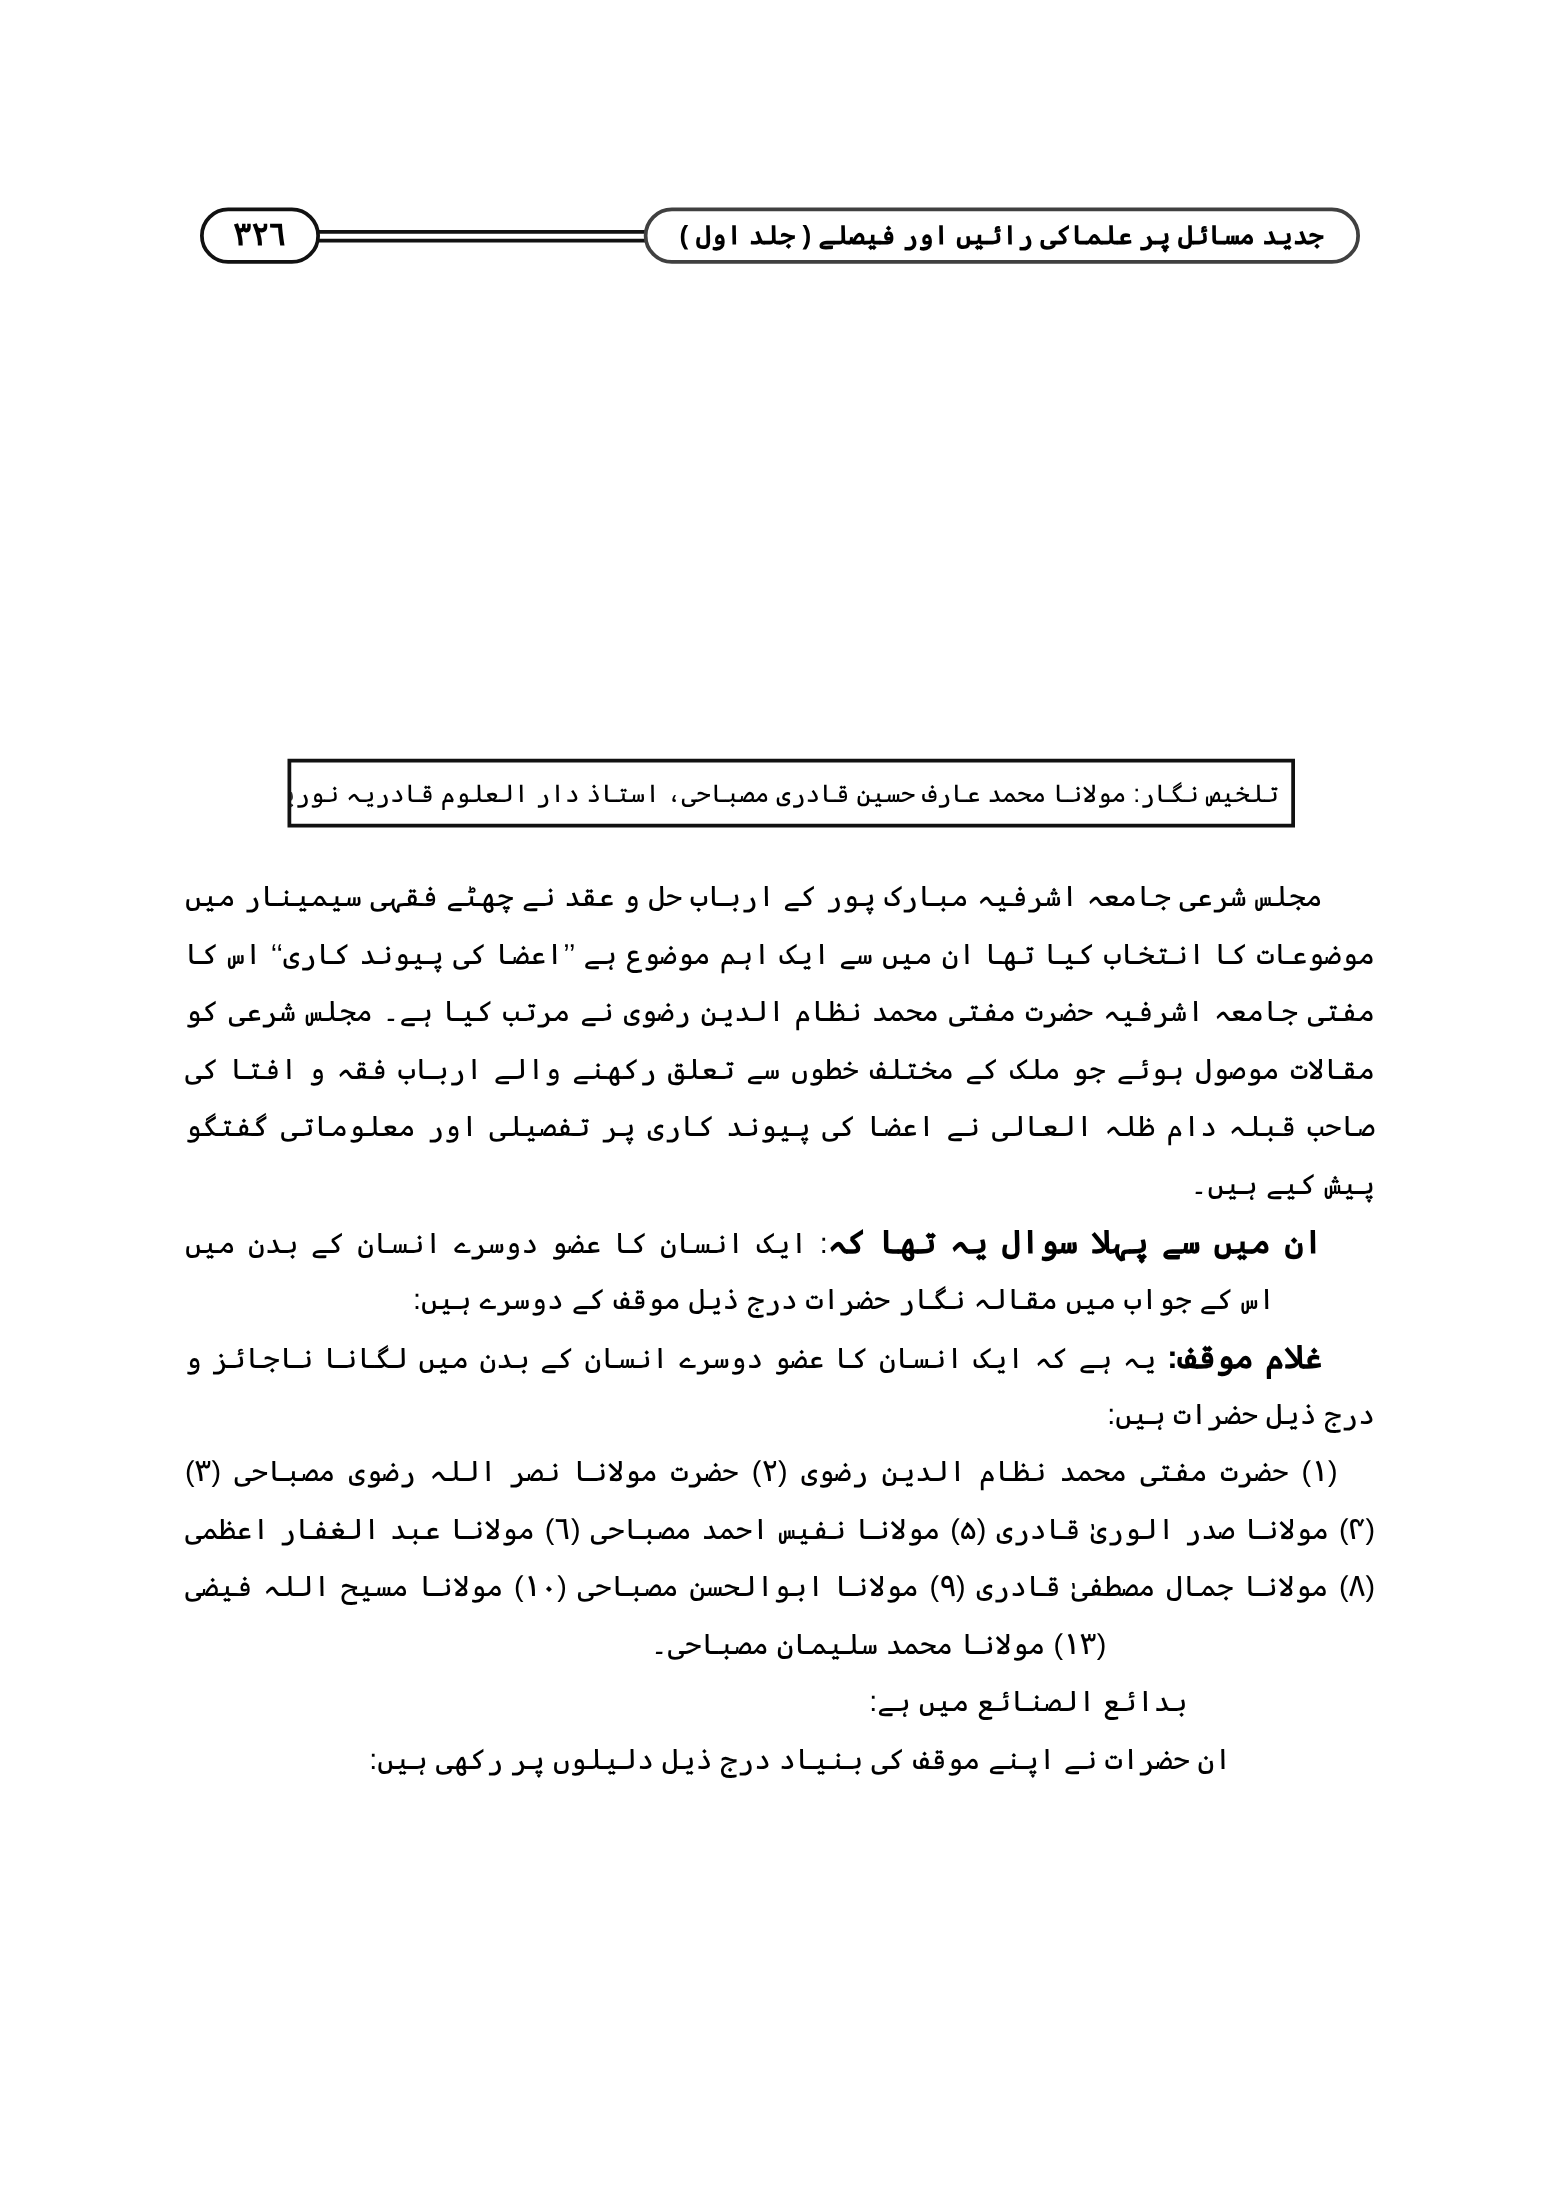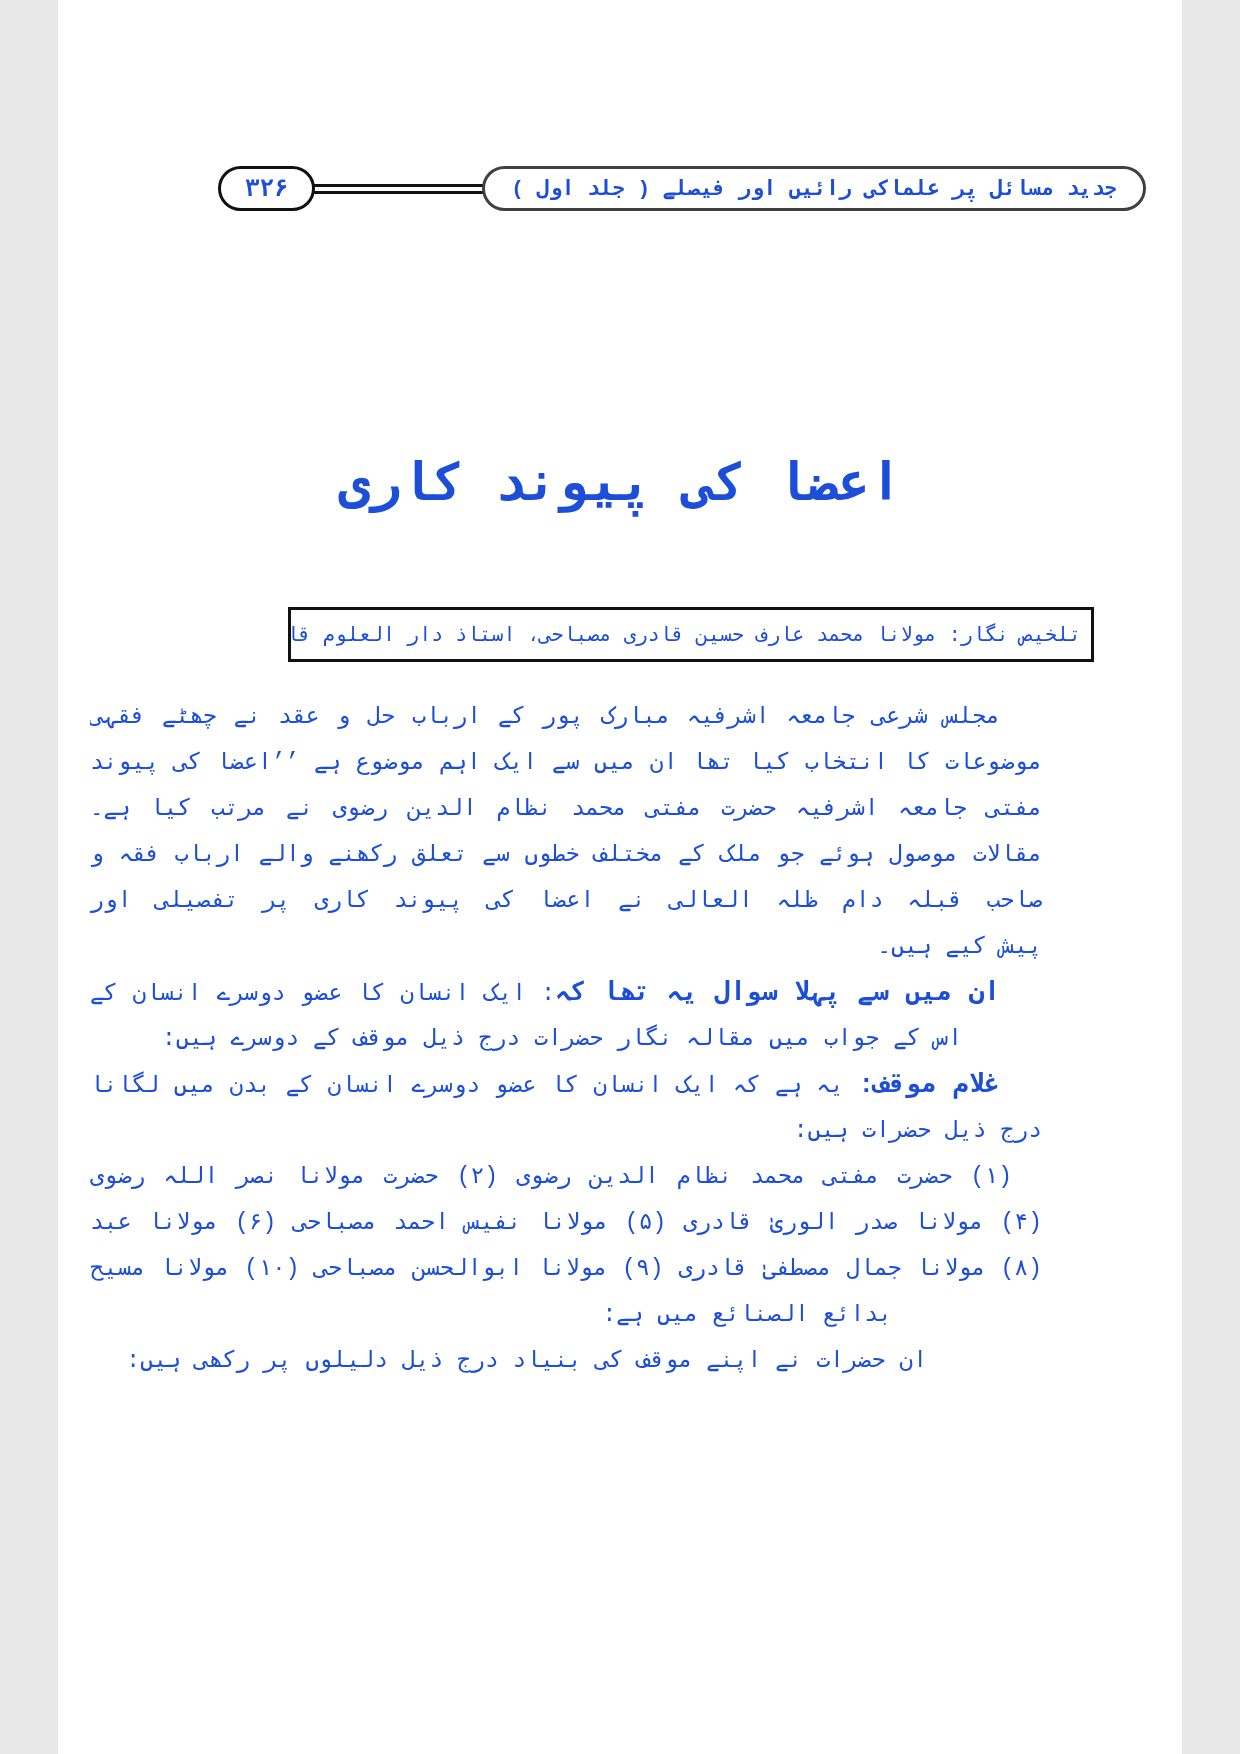--- a/index.html
+++ b/index.html
@@ -1,22 +1,22 @@
 <!DOCTYPE html>
 <html lang="ur" dir="rtl"><head>
 <meta charset="utf-8">
 <style>
   html,body{margin:0;padding:0;background:#e8e8e8;}
   .page{
     position:relative;
-    width:1124px;height:1754px;
+    width:1240px;height:1754px;
     margin:0 auto;
     background:#ffffff;
-    font-family:Liberation Mono, monospace;
-    color:#1d4ed8;
+    font-family:Liberation Sans, sans-serif;
+    color:#000000;
     overflow:hidden;
   }
   
   .running-head{
     position:absolute;top:166px;left:160px;width:928px;
     display:flex;align-items:center;direction:ltr;
   }
   .page-pill{
     flex:0 0 auto;
     border:3px solid #111;border-radius:26px;
@@ -82,21 +82,20 @@
   <div class="running-head">
     <div class="page-pill">
       <span>۳۲۶</span>
     </div>
     <div class="head-rule"></div>
     <div class="book-lozenge">
       <span>جدید مسائل پر علماکی رائیں اور فیصلے ( جلد اول )</span>
     </div>
   </div>
 
-  <div class="main-title">اعضا کی پیوند کاری</div>
   <div class="byline-box">
     <span>تلخیص نگار: مولانا محمد عارف حسین قادری مصباحی، استاذ دار العلوم قادریہ نوریہ، قادری نگر، سون بھدر</span>
   </div>
 
   <div class="body-text">
 
     <div class="jline indent">مجلس شرعی جامعہ اشرفیہ مبارک پور کے ارباب حل و عقد نے چھٹے فقہی سیمینار میں بحث و مذاکرہ کے لیے جن تین</div>
     <div class="jline">موضوعات کا انتخاب کیا تھا ان میں سے ایک اہم موضوع ہے ’’اعضا کی پیوند کاری‘‘ اس کا سوال نامہ محقق مسائل جدیدہ نائب</div>
     <div class="jline">مفتی جامعہ اشرفیہ حضرت مفتی محمد نظام الدین رضوی نے مرتب کیا ہے۔ مجلس شرعی کو اس موضوع سے متعلق کل اٹھارہ</div>
     <div class="jline">مقالات موصول ہوئے جو ملک کے مختلف خطوں سے تعلق رکھنے والے ارباب فقہ و افتا کی محنتوں کا نتیجہ ہے، حضرت مفتی</div>
@@ -110,19 +109,20 @@
     <div class="rline pad80">اس کے جواب میں مقالہ نگار حضرات درج ذیل موقف کے دوسرے ہیں:</div>
 
     <div class="jline indent">
       <span class="lead">غلام موقف:</span><span> یہ ہے کہ ایک انسان کا عضو دوسرے انسان کے بدن میں لگانا ناجائز و حرام و گناہ ہے اس کے قائل</span>
     </div>
     <div class="rline">درج ذیل حضرات ہیں:</div>
 
     <div class="jline indent-sm">(۱) حضرت مفتی محمد نظام الدین رضوی (۲) حضرت مولانا نصر اللہ رضوی مصباحی (۳) مفتی آلِ مصطفیٰ مصباحی</div>
     <div class="jline">(۴) مولانا صدر الورىٰ قادری (۵) مولانا نفیس احمد مصباحی (۶) مولانا عبد الغفار اعظمی (۷) مولانا اختر کمال قادری</div>
     <div class="jline">(۸) مولانا جمال مصطفیٰ قادری (۹) مولانا ابوالحسن مصباحی (۱۰) مولانا مسیح اللہ فیضی مصباحی (۱۲) مولانا غلام حسین مصباحی</div>
+    <div class="rline pad215">(۱۳) مولانا محمد سلیمان مصباحی۔</div>
 
     <div class="rline pad150">بدائع الصنائع میں ہے:</div>
     <div class="rline pad115">ان حضرات نے اپنے موقف کی بنیاد درج ذیل دلیلوں پر رکھی ہیں:</div>
 
   </div>
 
 </div>
 
 </body></html>

